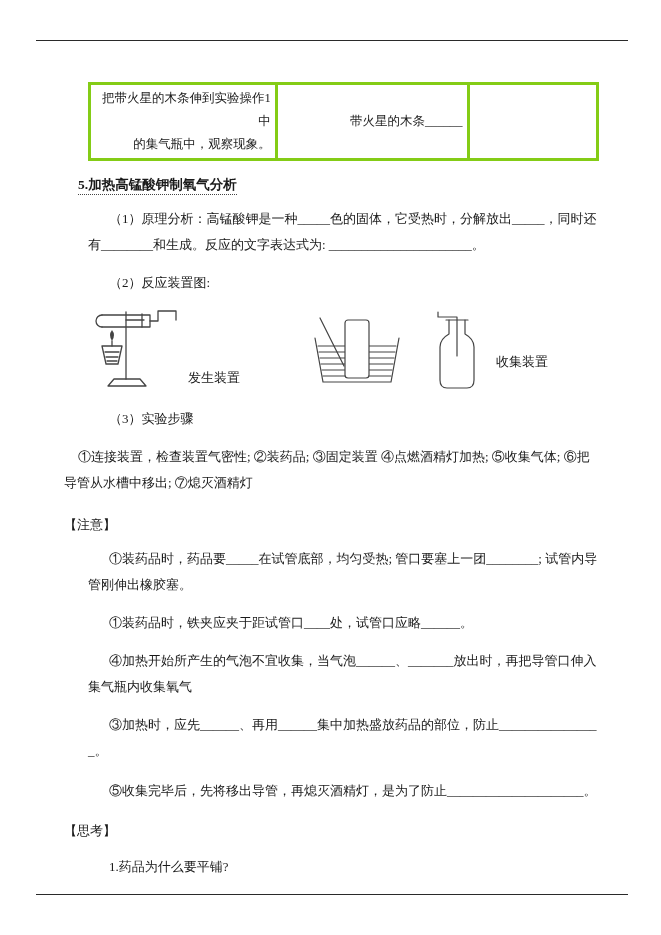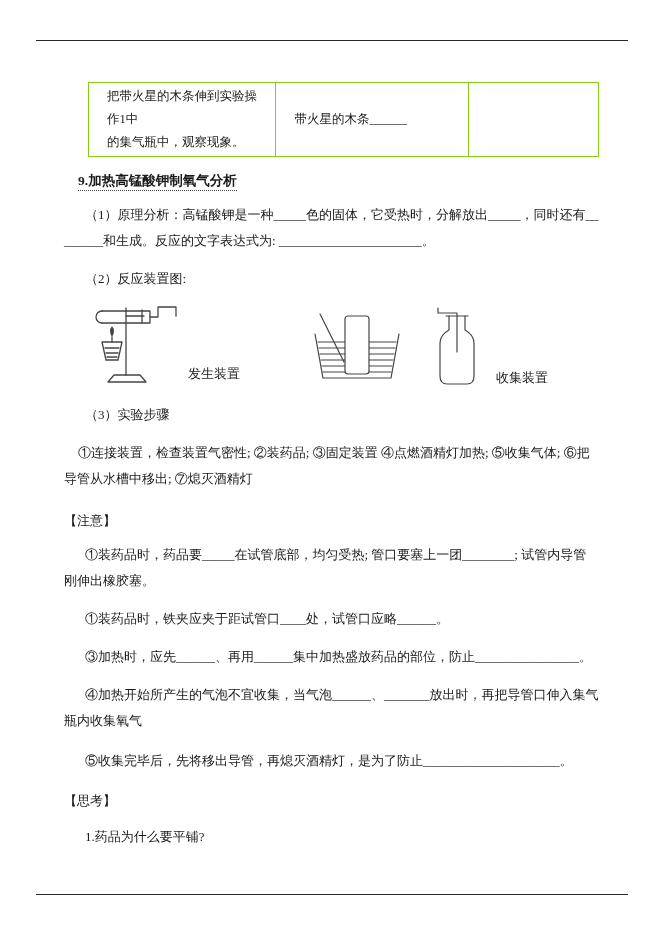--- a/index.html
+++ b/index.html
@@ -9,38 +9,38 @@
     font-family:"Liberation Serif","DejaVu Serif",serif;
     color:#1a1a1a; font-size:13px; overflow:hidden;
   }
   .rule { position:absolute; left:36px; right:33px; border-top:1px solid #2a2a2a; }
   .rule.top { top:40px; }
   .rule.bottom { top:894px; }
   .content { position:absolute; left:64px; top:82px; width:535px; }
 
   table.obs { border-collapse:collapse; table-layout:fixed; margin-left:24px; }
   table.obs td {
-    border:1px solid #84cc16; height:64px; text-align:left; vertical-align:middle;
-    font-size:12.5px; line-height:1.85; padding:2px 18px;
+    border:3px solid #84cc16; height:64px; text-align:right; vertical-align:middle;
+    font-size:12.5px; line-height:1.85; padding:2px 4px;
   }
   td.c1 { width:190px; } td.c2 { width:195px; } td.c3 { width:132px; }
 
   .heading { margin:15px 0 0 14px; font-weight:bold; font-size:13.5px; }
   .hd-underline { border-bottom:1px dotted #444; padding-bottom:2px; }
 
   p { line-height:26px; margin-top:12px; word-break:break-all; }
-  .indent2 { text-indent:21px; }
+  .indent2 { text-indent:21px;margin-left:24px; }
   .indent1 { text-indent:14px; }
   .mt8 { margin-top:8px; } .mt10 { margin-top:10px; } .mt14 { margin-top:14px; } .mt16 { margin-top:16px; }
 
   .figure { display:flex; align-items:flex-end; margin:10px 0 0 20px; }
   .figure svg { display:block; }
   .figlabel { font-size:13px; line-height:1; }
   .lbl-gen { margin:0 72px 8px 4px; }
-  .lbl-col { margin:0 0 4px 12px; }
+  .lbl-col { margin:0 0 24px 12px; }
   .trough-svg { margin:0 30px 2px 0; }
 </style>
 </head>
 <body>
 
 <div class="page">
   <div class="rule top"></div>
   <div class="rule bottom"></div>
 
   <div class="content">
@@ -54,21 +54,21 @@
           </td>
           <td class="c2">
             <span>带火星的木条______</span>
           </td>
           <td class="c3"></td>
         </tr>
       </tbody>
     </table>
 
     <div class="heading">
-      <span class="hd-underline">9.加热高锰酸钾制氧气分析</span>
+      <span class="hd-underline">5.加热高锰酸钾制氧气分析</span>
     </div>
 
     <p class="indent2">（1）原理分析：高锰酸钾是一种_____色的固体，它受热时，分解放出_____，同时还有________和生成。反应的文字表达式为: ______________________。</p>
 
     <p class="indent2">（2）反应装置图:</p>
 
     <div class="figure">
       <svg width="100" height="86" viewBox="0 0 100 86">
         <g fill="none" stroke="#444" stroke-width="1.3" stroke-linecap="round" stroke-linejoin="round">
           <path d="M24 80 L62 80 L56 73 L30 73 Z"></path>
@@ -106,21 +106,21 @@
     </div>
 
     <p class="indent2 mt14">（3）实验步骤</p>
 
     <p class="indent1">①连接装置，检查装置气密性; ②装药品; ③固定装置 ④点燃酒精灯加热; ⑤收集气体; ⑥把导管从水槽中移出; ⑦熄灭酒精灯</p>
 
     <p class="mt16">【注意】</p>
 
     <p class="indent2 mt8">①装药品时，药品要_____在试管底部，均匀受热; 管口要塞上一团________; 试管内导管刚伸出橡胶塞。</p>
     <p class="indent2">①装药品时，铁夹应夹于距试管口____处，试管口应略______。</p>
+    <p class="indent2">④加热开始所产生的气泡不宜收集，当气泡______、_______放出时，再把导管口伸入集气瓶内收集氧气</p>
     <p class="indent2">③加热时，应先______、再用______集中加热盛放药品的部位，防止________________。</p>
-    <p class="indent2">④加热开始所产生的气泡不宜收集，当气泡______、_______放出时，再把导管口伸入集气瓶内收集氧气</p>
     <p class="indent2 mt14">⑤收集完毕后，先将移出导管，再熄灭酒精灯，是为了防止_____________________。</p>
 
     <p class="mt14">【思考】</p>
     <p class="indent2 mt10">1.药品为什么要平铺?</p>
 
   </div>
 </div>
 
 </body></html>

